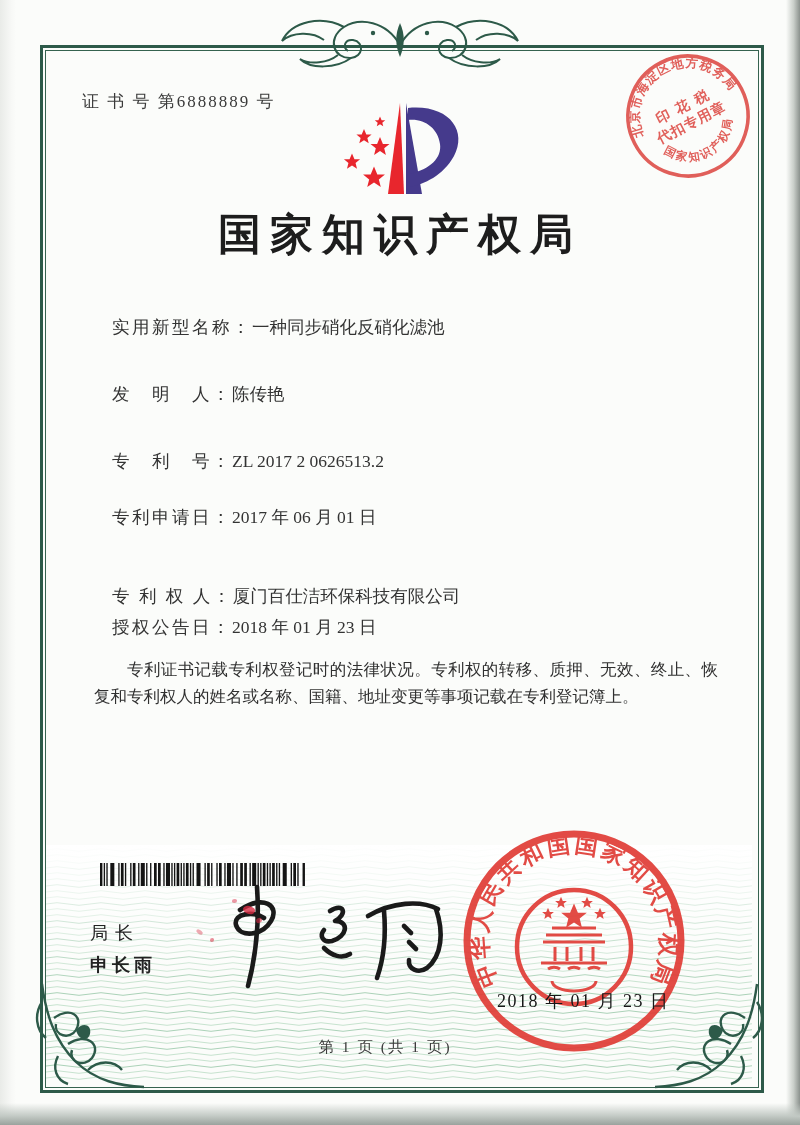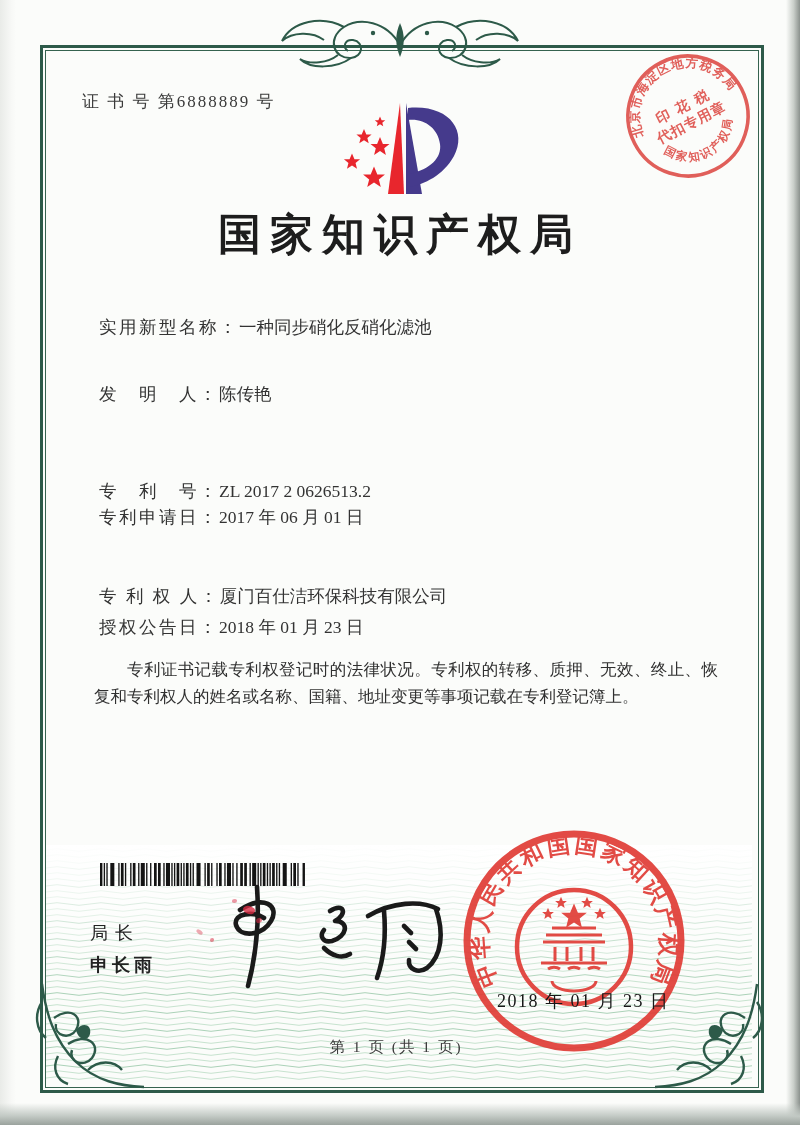--- a/index.html
+++ b/index.html
@@ -19,23 +19,23 @@
   
   .guilloche{left:46px;top:845px;width:706px;height:238px;z-index:1;overflow:hidden;}
   .guilloche .fade{position:absolute;inset:0;background:linear-gradient(180deg,#ffffff 0%,rgba(255,255,255,0.0) 60%);}
 
   .cert-number{left:82px;top:90px;font-size:17px;letter-spacing:2px;color:#3a3a3a;z-index:3;}
   .logo{left:328px;top:100px;z-index:3;}
   .page-title{left:0;right:0;top:206px;text-align:center;font-size:43px;font-weight:bold;
               letter-spacing:9px;color:#1d1d1d;z-index:3;}
 
   .fields{left:96px;top:315px;width:620px;z-index:3;}
-  .field-row{position:absolute;left:3px;font-size:17.5px;white-space:nowrap;color:#333;}
+  .field-row{position:absolute;left:16px;font-size:17.5px;white-space:nowrap;color:#333;}
   .field-row .flabel{letter-spacing:2.5px;}
-  .r0{top:0;} .r1{top:67px;} .r2{top:134px;margin-top:30px;} .r3{top:190px;} .r4{top:245px;margin-top:24px;} .r5{top:300px;}
+  .r0{top:0;} .r1{top:67px;} .r2{top:134px;} .r3{top:190px;} .r4{top:245px;margin-top:24px;} .r5{top:300px;}
 
   .paragraphs{left:94px;top:656px;width:624px;font-size:16.5px;line-height:27px;
               text-align:justify;color:#303030;z-index:3;}
   .paragraphs p{margin:0;text-indent:2em;}
 
   .barcode{left:100px;top:863px;z-index:3;}
 
   .signer-title{left:90px;top:921px;font-size:18px;letter-spacing:7px;font-weight:400;color:#222;z-index:3;}
   .signer-name{left:90px;top:953px;font-size:18px;letter-spacing:4px;font-weight:600;color:#222;z-index:3;}
   .signature{left:212px;top:880px;z-index:4;}
@@ -45,21 +45,21 @@
   .sp2{left:256px;top:918px;width:6px;height:5px;transform:rotate(-15deg);opacity:.75;}
   .sp3{left:232px;top:899px;width:5px;height:4px;opacity:.6;}
   .sp4{left:210px;top:938px;width:4px;height:4px;opacity:.65;}
   .sp5{left:196px;top:930px;width:7px;height:4px;transform:rotate(40deg);opacity:.5;}
 
   .seal-big{left:458px;top:825px;z-index:4;opacity:.92;}
   .seal-date{left:497px;top:989px;font-size:18px;letter-spacing:1.5px;color:#171717;z-index:5;}
 
   .tax-stamp{left:620px;top:48px;transform:rotate(-27deg);z-index:4;opacity:.88;}
 
-  .footer{left:16px;width:760px;top:1037px;text-align:center;font-size:15.5px;letter-spacing:2px;color:#3c3c3c;z-index:3;}
+  .footer{left:5px;width:760px;top:1037px;text-align:center;font-size:15.5px;letter-spacing:2px;color:#3c3c3c;z-index:3;}
 
   .orn{z-index:2;}
   .orn-top{left:248px;top:13px;}
   .orn-bl{left:28px;top:978px;}
   .orn-br{left:653px;top:978px;transform:scaleX(-1);}
 </style>
 </head>
 <body>
 
 <div class="abs edge-left"></div>

